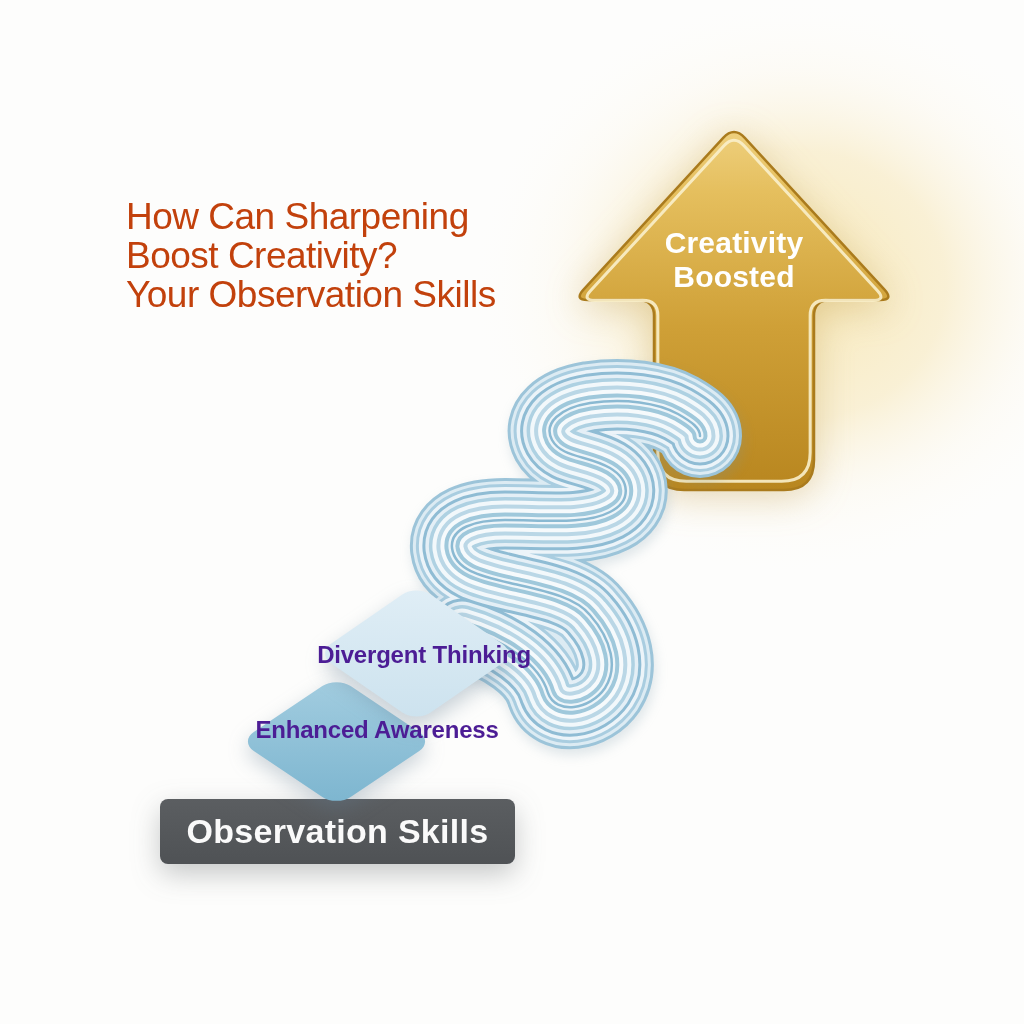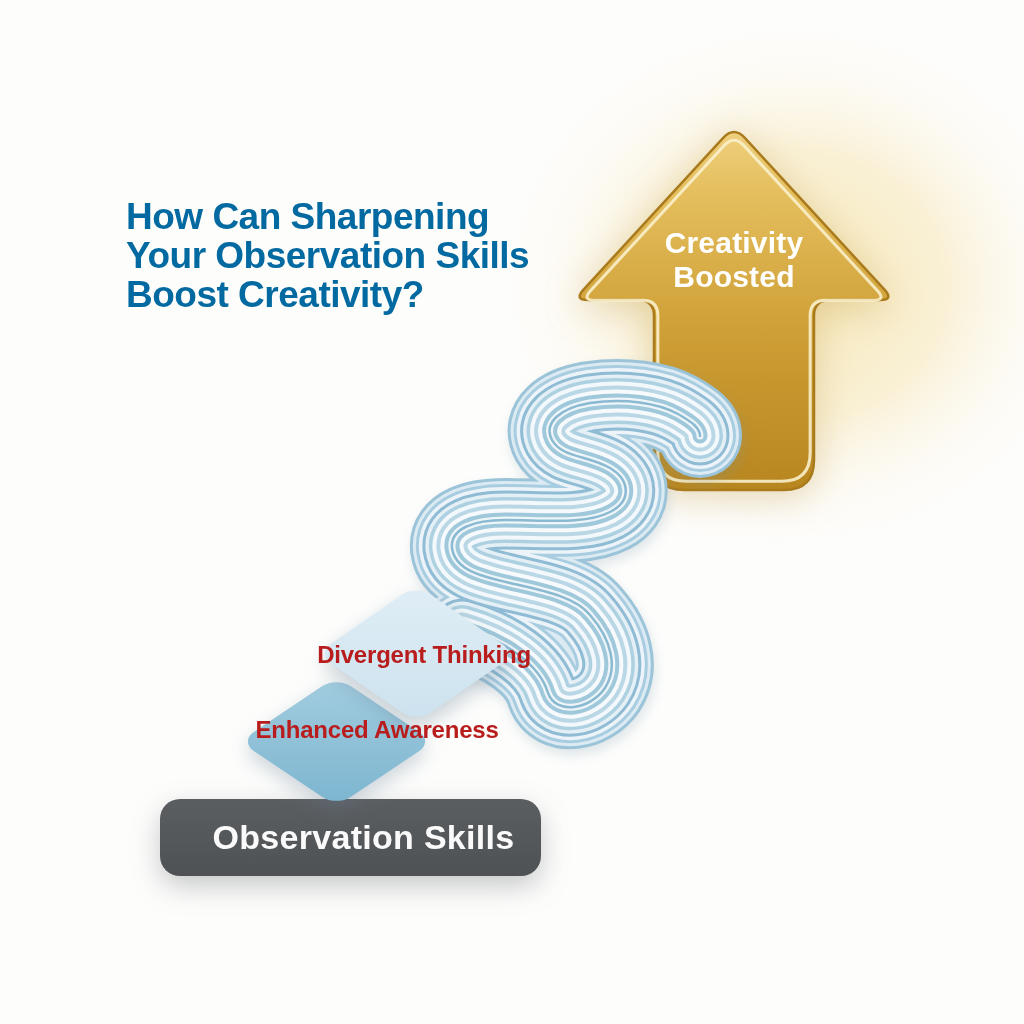--- a/index.html
+++ b/index.html
@@ -5,22 +5,22 @@
   html,body{margin:0;padding:0;background:#ffffff;}
   .canvas{
     position:relative;width:1024px;height:1024px;overflow:hidden;
     background:#fdfdfc;
     font-family:"Liberation Sans", sans-serif;
   }
   .stage{position:absolute;left:0;top:0;width:1024px;height:1024px;}
 
   .headline{
     position:absolute;left:126px;top:197px;width:490px;
-    font-size:37px;line-height:39px;font-weight:bold;
-    letter-spacing:-0.5px;color:#0369a1;
+    font-size:37px;line-height:39px;font-weight:normal;
+    letter-spacing:-0.5px;color:#c2410c;
   }
 
   .arrow-label{
     position:absolute;left:604px;top:226px;width:260px;
     text-align:center;font-size:30px;line-height:34px;
     font-weight:bold;color:#ffffff;letter-spacing:0.2px;
   }
 
   .diamond-wrap{position:absolute;}
   .diamond-wrap.step2{left:346px;top:583px;width:141px;height:141px;
@@ -32,31 +32,31 @@
     background:linear-gradient(135deg,#e0eef6 0%,#cce2ee 100%);
     transform:scale(1,0.69) rotate(45deg);
   }
   .step1 .diamond-shape{
     background:linear-gradient(135deg,#a3cde0 0%,#7cb5cf 100%);
     transform:scale(1,0.67) rotate(45deg);
   }
 
   .node-label{
     position:absolute;text-align:center;font-weight:bold;
-    font-size:24px;line-height:28px;color:#b91c1c;letter-spacing:-0.2px;
+    font-size:24px;line-height:28px;color:#4c1d95;letter-spacing:-0.2px;
   }
   .label-step2{left:254px;top:641px;width:340px;}
   .label-step1{left:197px;top:716px;width:360px;}
 
   .base-box{
-    position:absolute;left:160px;top:799px;width:355px;height:77px;
-    border-radius:20px;
+    position:absolute;left:160px;top:799px;width:355px;height:65px;
+    border-radius:8px;
     background:linear-gradient(180deg,#5b5e61 0%,#4f5255 100%);
     filter:drop-shadow(0 10px 14px rgba(70,75,80,0.30));
-    display:flex;align-items:center;justify-content:center;padding-left:26px;
+    display:flex;align-items:center;justify-content:center;
   }
   .base-box .base-label{
     font-size:34px;font-weight:bold;color:#fafafa;letter-spacing:0.3px;
   }
 </style>
 </head>
 <body>
 
 <div class="canvas">
 
@@ -125,22 +125,22 @@
       <use href="#streamPath" stroke="#bad7e6" stroke-width="31"></use>
       <use href="#streamPath" stroke="#f6fafc" stroke-width="23"></use>
       <use href="#streamPath" stroke="#9fc8db" stroke-width="15"></use>
       <use href="#streamPath" stroke="#eef5f9" stroke-width="7"></use>
       <use href="#streamPath" stroke="#8ab9d2" stroke-width="2.5"></use>
     </g>
   </svg>
 
   <div class="headline">
     <div>How Can Sharpening</div>
+    <div>Boost Creativity?</div>
     <div>Your Observation Skills</div>
-    <div>Boost Creativity?</div>
   </div>
 
   <div class="arrow-label">
     <div>Creativity</div>
     <div>Boosted</div>
   </div>
 
   <div class="base-box">
     <span class="base-label">Observation Skills</span>
   </div>

